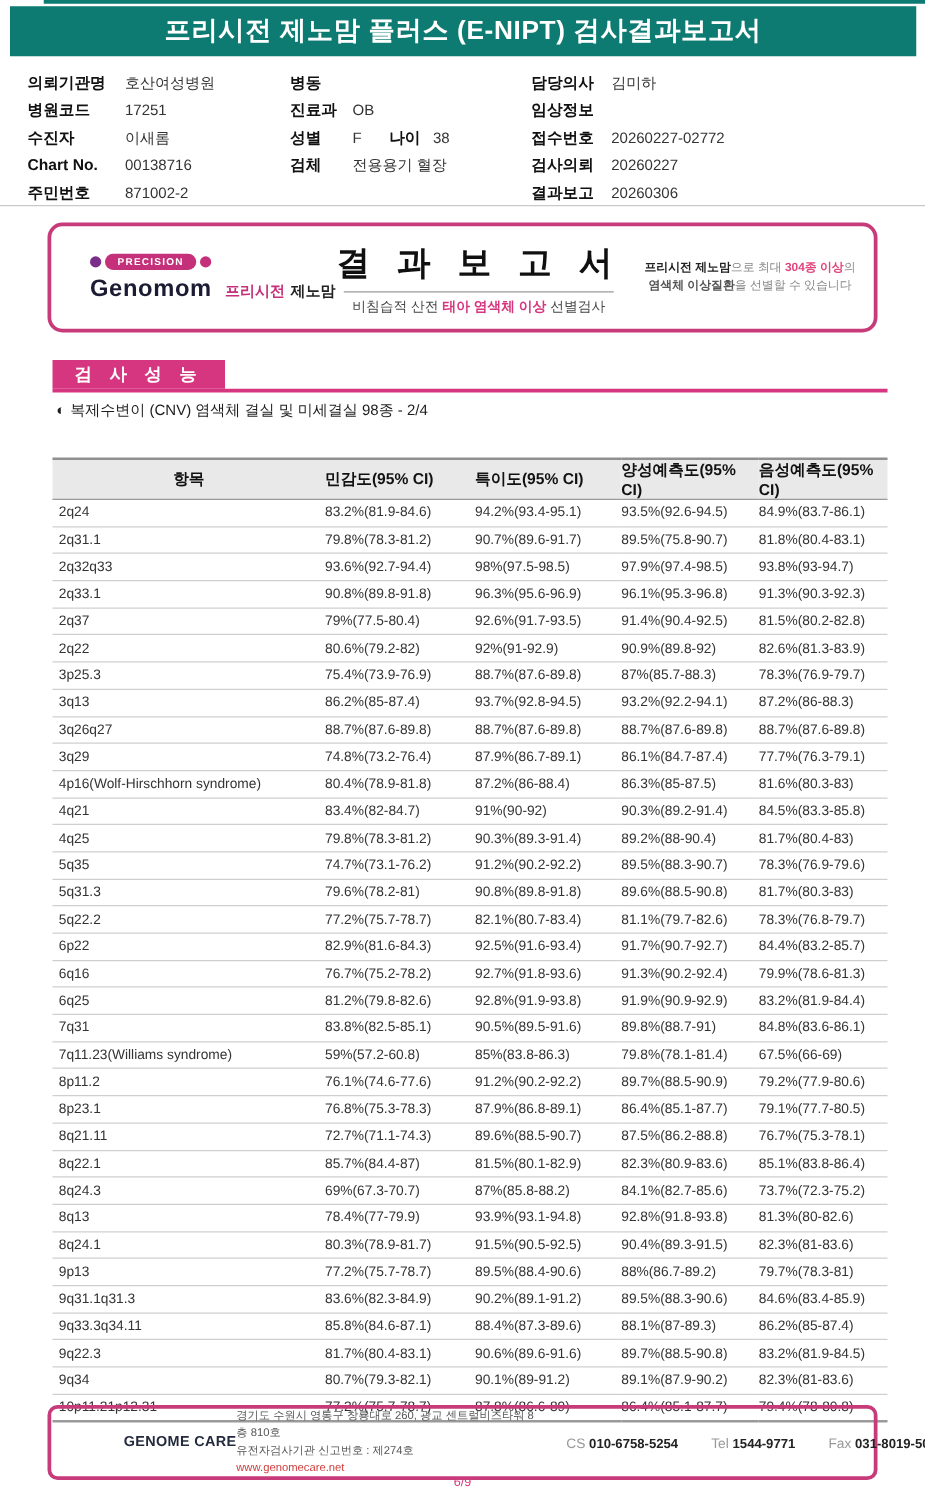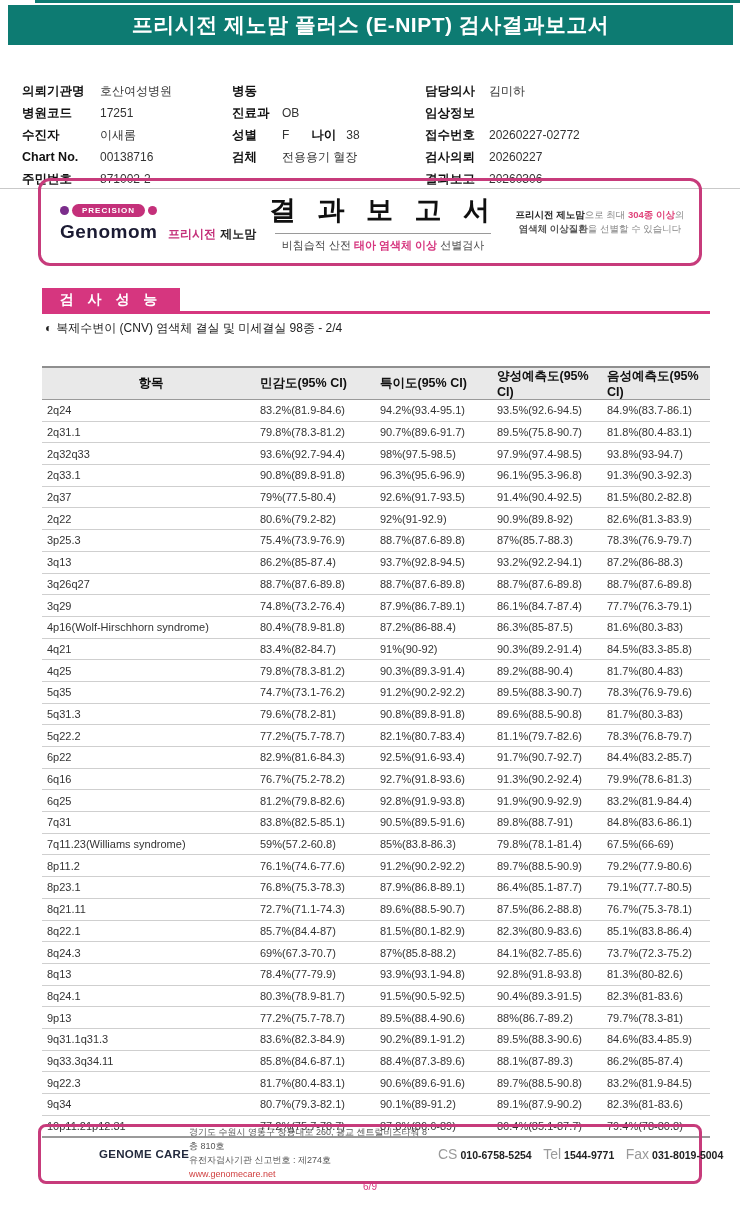--- a/index.html
+++ b/index.html
@@ -5,37 +5,37 @@
   html,body{margin:0;padding:0;background:#fff;}
   .page{position:relative;width:740px;height:1208px;background:#ffffff;
         font-family:"Liberation Sans","DejaVu Sans",sans-serif;color:#222;overflow:hidden;}
 
   
   .top-strip{position:absolute;top:0;left:35px;right:0;height:3px;background:#0d7b72;}
   .title-bar{position:absolute;top:5px;left:8px;right:7px;height:40px;background:#0d7b72;
              color:#fff;font-weight:bold;font-size:21px;line-height:40px;text-align:center;letter-spacing:.5px;}
 
   
-  .patient{position:absolute;top:52px;left:0;right:0;height:112px;border-bottom:1px solid #c9c9c9;margin-top:24px;}
+  .patient{position:absolute;top:52px;left:0;right:0;height:112px;border-bottom:1px solid #c9c9c9;}
   .pcol{position:absolute;top:3px;}
   .pcol.c1{left:22px;width:200px;}
   .pcol.c2{left:232px;width:185px;}
   .pcol.c3{left:425px;width:290px;}
   .info-row{height:22px;line-height:22px;white-space:nowrap;}
   .info-row .lbl{display:inline-block;font-weight:bold;font-size:12.5px;color:#111;}
   .c1 .lbl{width:78px;}
   .c2 .lbl{width:50px;}
   .c3 .lbl{width:64px;}
   .info-row .lbl2{width:auto;margin-left:22px;margin-right:10px;}
   .info-row .val{font-size:12px;color:#333;}
 
   
   .result-box{position:absolute;top:178px;left:38px;width:658px;height:82px;border:3px solid #c73b7b;
               border-radius:12px;display:flex;align-items:center;}
-  .logo-block{width:212px;padding-left:19px;box-sizing:border-box;}
+  .logo-block{width:212px;padding-left:31px;box-sizing:border-box;}
   .precision-pill{display:inline-flex;align-items:center;gap:3px;}
   .precision-pill .dot{width:9px;height:9px;border-radius:50%;background:#7b2d8b;}
   .precision-pill .dot.r{background:#c4307a;}
   .precision-pill .pill{background:#c4307a;color:#fff;font-size:8px;font-weight:bold;
                         letter-spacing:1px;border-radius:8px;padding:2px 10px;}
   .brand-line{margin-top:2px;white-space:nowrap;}
   .brand-en{font-size:19px;font-weight:bold;color:#1b1b33;letter-spacing:.5px;}
   .brand-kr-a{font-size:12px;font-weight:bold;color:#c4307a;margin-left:6px;}
   .brand-kr{font-size:12px;font-weight:bold;color:#222;margin-top:48px;}
   .center-block{flex:1;text-align:center;}
@@ -68,21 +68,21 @@
   table.perf td:first-child{padding-left:5px;}
 
   
   .footer-box{position:absolute;top:1124px;left:38px;width:658px;height:54px;border:3px solid #c73b7b;
               border-radius:8px;display:flex;align-items:center;}
   .f-logo{width:148px;padding-left:22px;box-sizing:border-box;display:flex;align-items:center;gap:5px;}
   .f-logo-text{font-size:11.5px;font-weight:bold;color:#232a3d;letter-spacing:.3px;white-space:nowrap;padding-left:31px;}
   .f-addr{flex:1;font-size:9px;color:#555;line-height:1.55;}
   .f-addr .web{color:#d04040;}
   .f-contacts{width:268px;padding-right:14px;box-sizing:border-box;text-align:right;white-space:nowrap;}
-  .f-contacts .cl{font-size:14px;color:#9a9a9a;margin-left:7px;margin-right:3px;}
+  .f-contacts .cl{font-size:11px;color:#9a9a9a;margin-left:22px;margin-right:3px;}
   .f-contacts .cv{font-size:10.5px;font-weight:bold;color:#222;}
 
   .page-num{position:absolute;top:1181px;left:0;right:0;text-align:center;
             font-size:10px;color:#d6367f;}
 </style>
 </head>
 <body>
 
 <div class="page">
 

